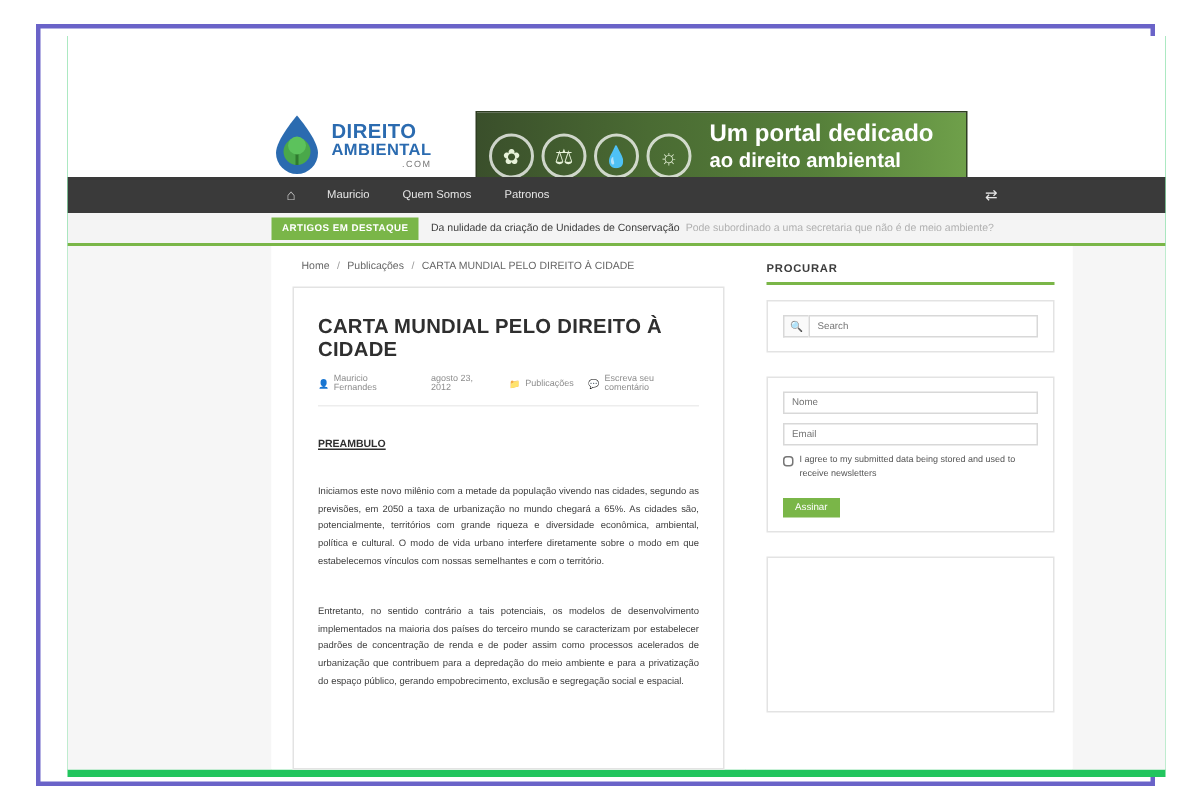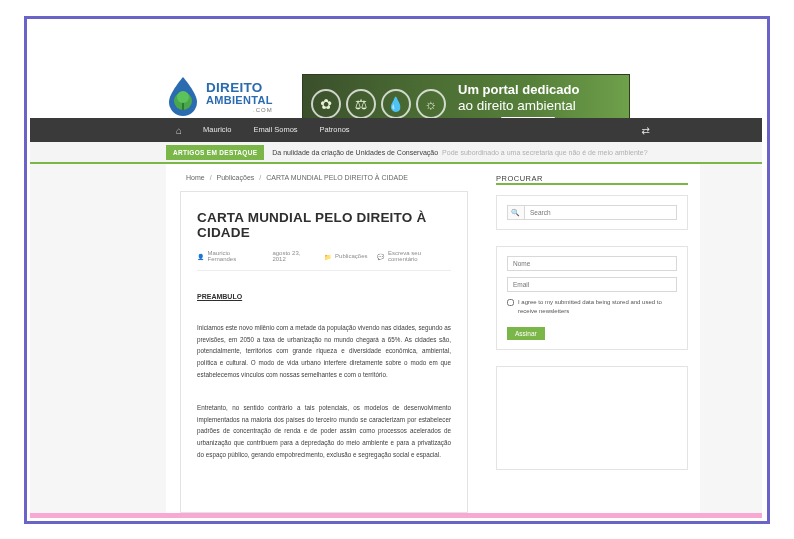--- a/index.html
+++ b/index.html
@@ -23,25 +23,25 @@
     position: absolute;
     left: 24px;
     top: 16px;
     width: 746px;
     height: 508px;
     border: 3px solid #6a63c8;
     background: #ffffff;
   }
   .page {
     position: absolute;
-    left: 3px;
+    left: 18px;
     top: 5px;
     width: 732px;
     height: 494px;
-    background: #f9a8d4;
+    background: #22c55e;
     overflow: hidden;
   }
 
   
   .header {
     position: relative;
     height: 94px;
     background: #ffffff;
   }
   .logo {
@@ -104,26 +104,26 @@
     display: flex; align-items: center; justify-content: center;
     color: #e7f2d9;
     font-size: 14px;
   }
   .banner-text {
     margin-left: 12px;
     color: #ffffff;
     line-height: 1.15;
   }
   .banner-text .bt1 {
-    font-size: 13px;
+    font-size: 16px;
     font-weight: bold;
   }
   .banner-text .bt2 {
     font-size: 13.5px;
-    font-weight: normal;
+    font-weight: bold;
   }
   .banner-sub {
     margin-top: 4px;
     font-size: 5.5px;
     color: #dce9cc;
     display: flex; align-items: center; gap: 4px;
   }
   .banner-sub .fbtag {
     background: #fff;
     color: #2d4a1e;
@@ -282,25 +282,26 @@
   .sidebar {
     width: 218px;
     padding: 10px 12px 0 14px;
     position: relative;
     z-index: 2;
     background: #ffffff;
   }
   .widget { margin-bottom: 16px; }
   .widget-title {
     font-size: 7.5px;
-    font-weight: normal;
+    font-weight: bold;
     color: #3c3c3c;
     letter-spacing: 0.5px;
     text-transform: uppercase;
     border-bottom: 2px solid #7ab648;
+    padding-bottom: 5px;
     margin-bottom: 10px;
     position: relative;
   }
   .widget-box {
     border: 1px solid #e3e3e3;
     background: #fff;
     padding: 9px 10px;
   }
   .search-row {
     display: flex;
@@ -405,21 +406,21 @@
               <span class="fbtag">f Direito Ambiental</span>
             </div>
           </div>
         </div>
       </div>
 
       <div class="nav">
         <div class="nav-inner">
           <div class="nav-home">⌂</div>
           <div class="nav-item">Mauricio</div>
-          <div class="nav-item">Email Somos</div>
+          <div class="nav-item">Quem Somos</div>
           <div class="nav-item">Patronos</div>
         </div>
         <div class="nav-shuffle">⇄</div>
       </div>
 
       <div class="featured">
         <div class="featured-tag">Artigos em destaque</div>
         <div class="featured-text">Da nulidade da criação de Unidades de Conservação</div>
         <div class="featured-text2">Pode subordinado a uma secretaria que não é de meio ambiente?</div>
       </div>

